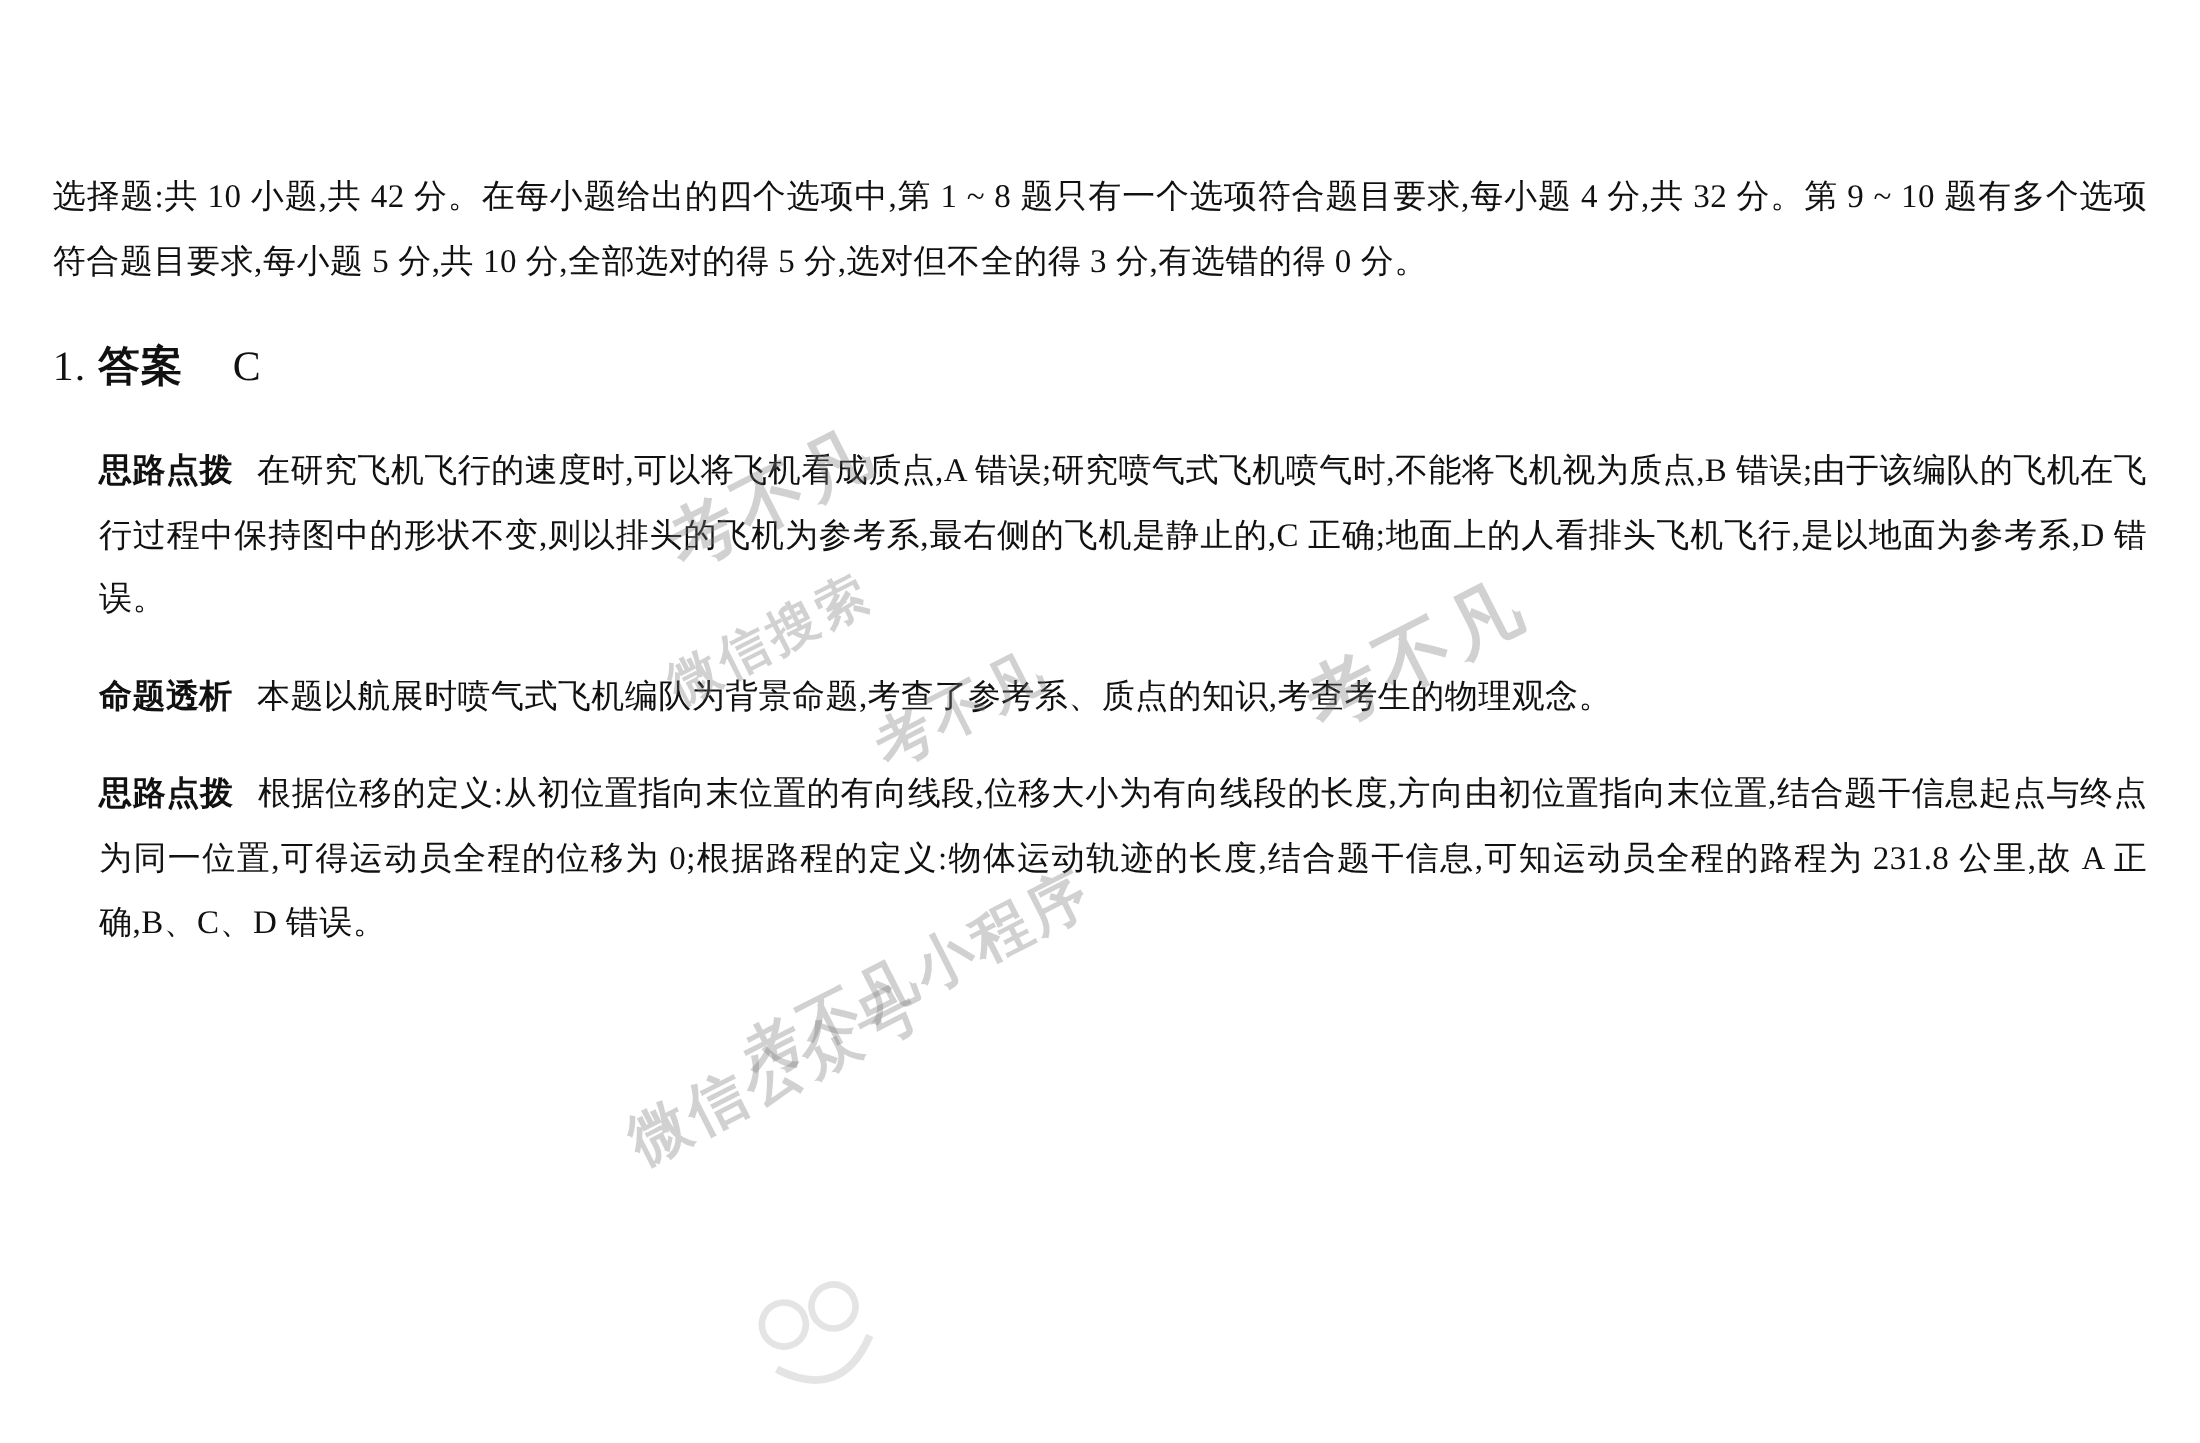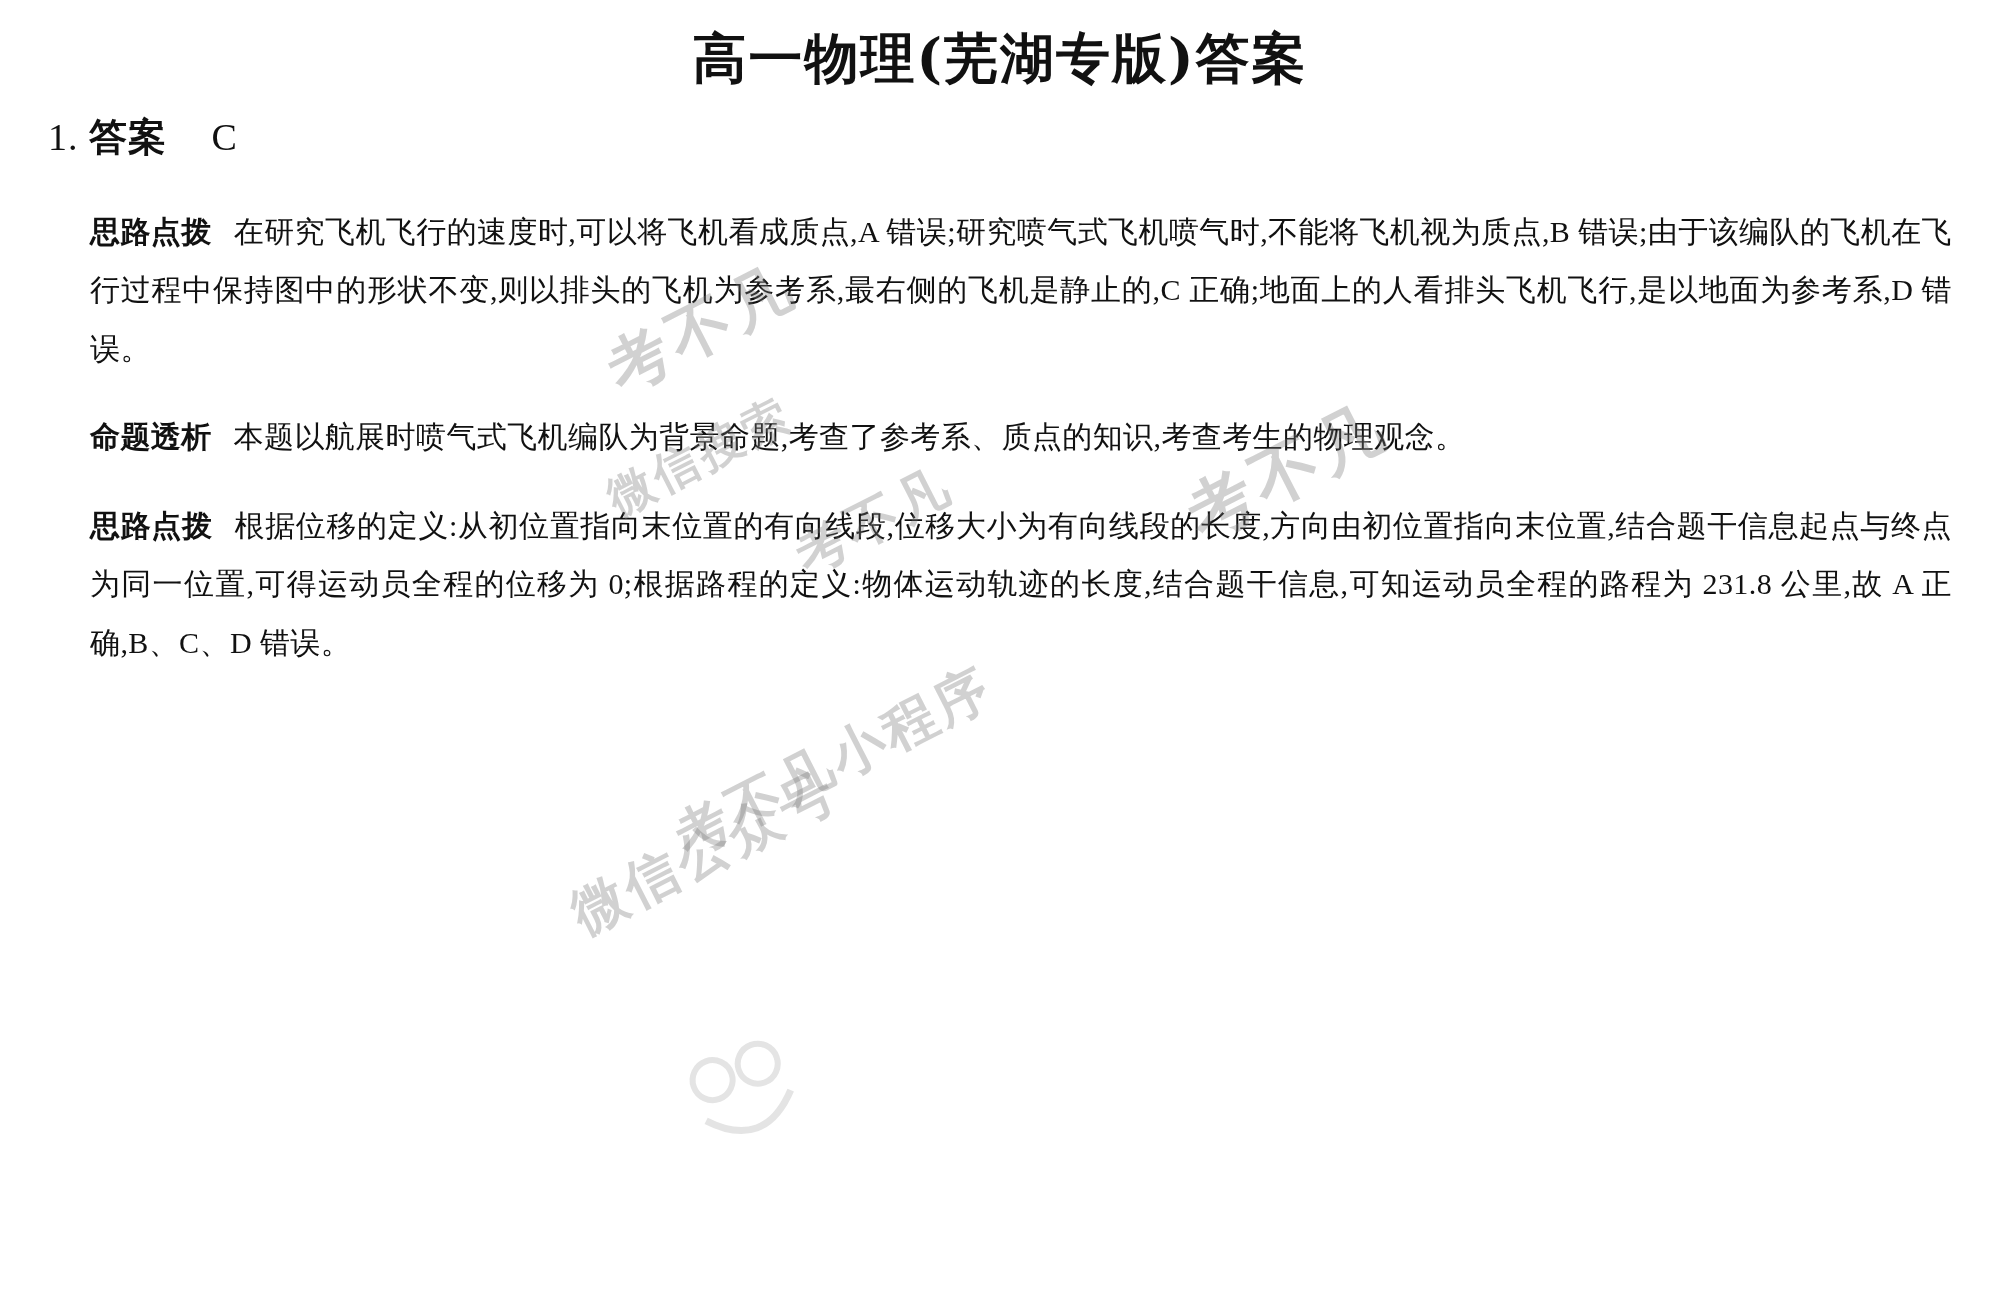--- a/index.html
+++ b/index.html
@@ -115,22 +115,22 @@
     height: 120px;
     pointer-events: none;
     opacity: 0.4;
   }
 </style>
 </head>
 <body>
 
 <div class="page">
 
-  <h1 class="doc-title">高一物理(芜湖专版)答案</h1>
 
+  <p class="intro">选择题:共 10 小题,共 42 分。在每小题给出的四个选项中,第 1 ~ 8 题只有一个选项符合题目要求,每小题 4 分,共 32 分。第 9 ~ 10 题有多个选项符合题目要求,每小题 5 分,共 10 分,全部选对的得 5 分,选对但不全的得 3 分,有选错的得 0 分。</p>
 
   <div class="q-block">
     <div class="q-head">
       <span class="q-num">1.</span>
       <span>答案</span>
       <span class="q-ans">C</span>
     </div>
     <p class="q-para">
       <span class="lbl">思路点拨</span><span>在研究飞机飞行的速度时,可以将飞机看成质点,A 错误;研究喷气式飞机喷气时,不能将飞机视为质点,B 错误;由于该编队的飞机在飞行过程中保持图中的形状不变,则以排头的飞机为参考系,最右侧的飞机是静止的,C 正确;地面上的人看排头飞机飞行,是以地面为参考系,D 错误。</span>
     </p>

